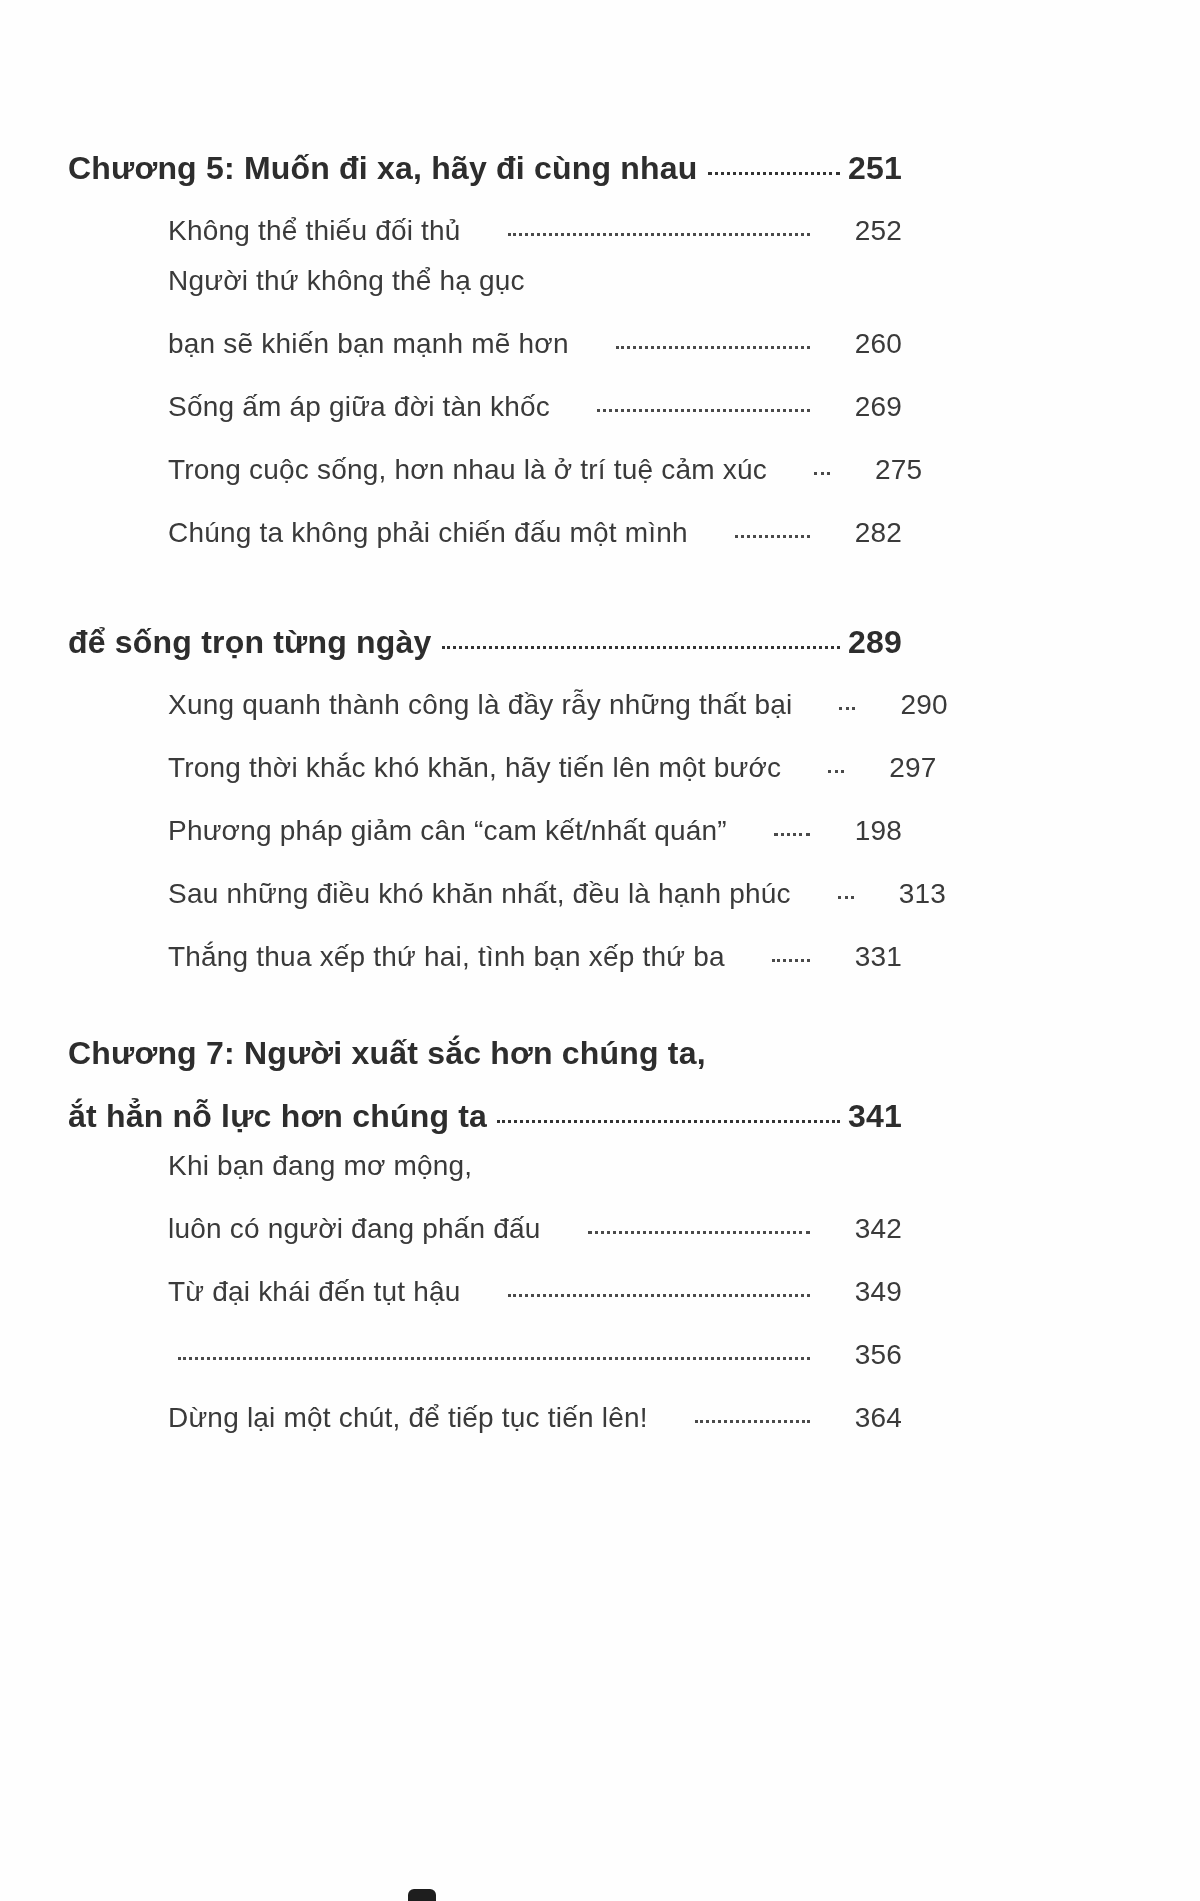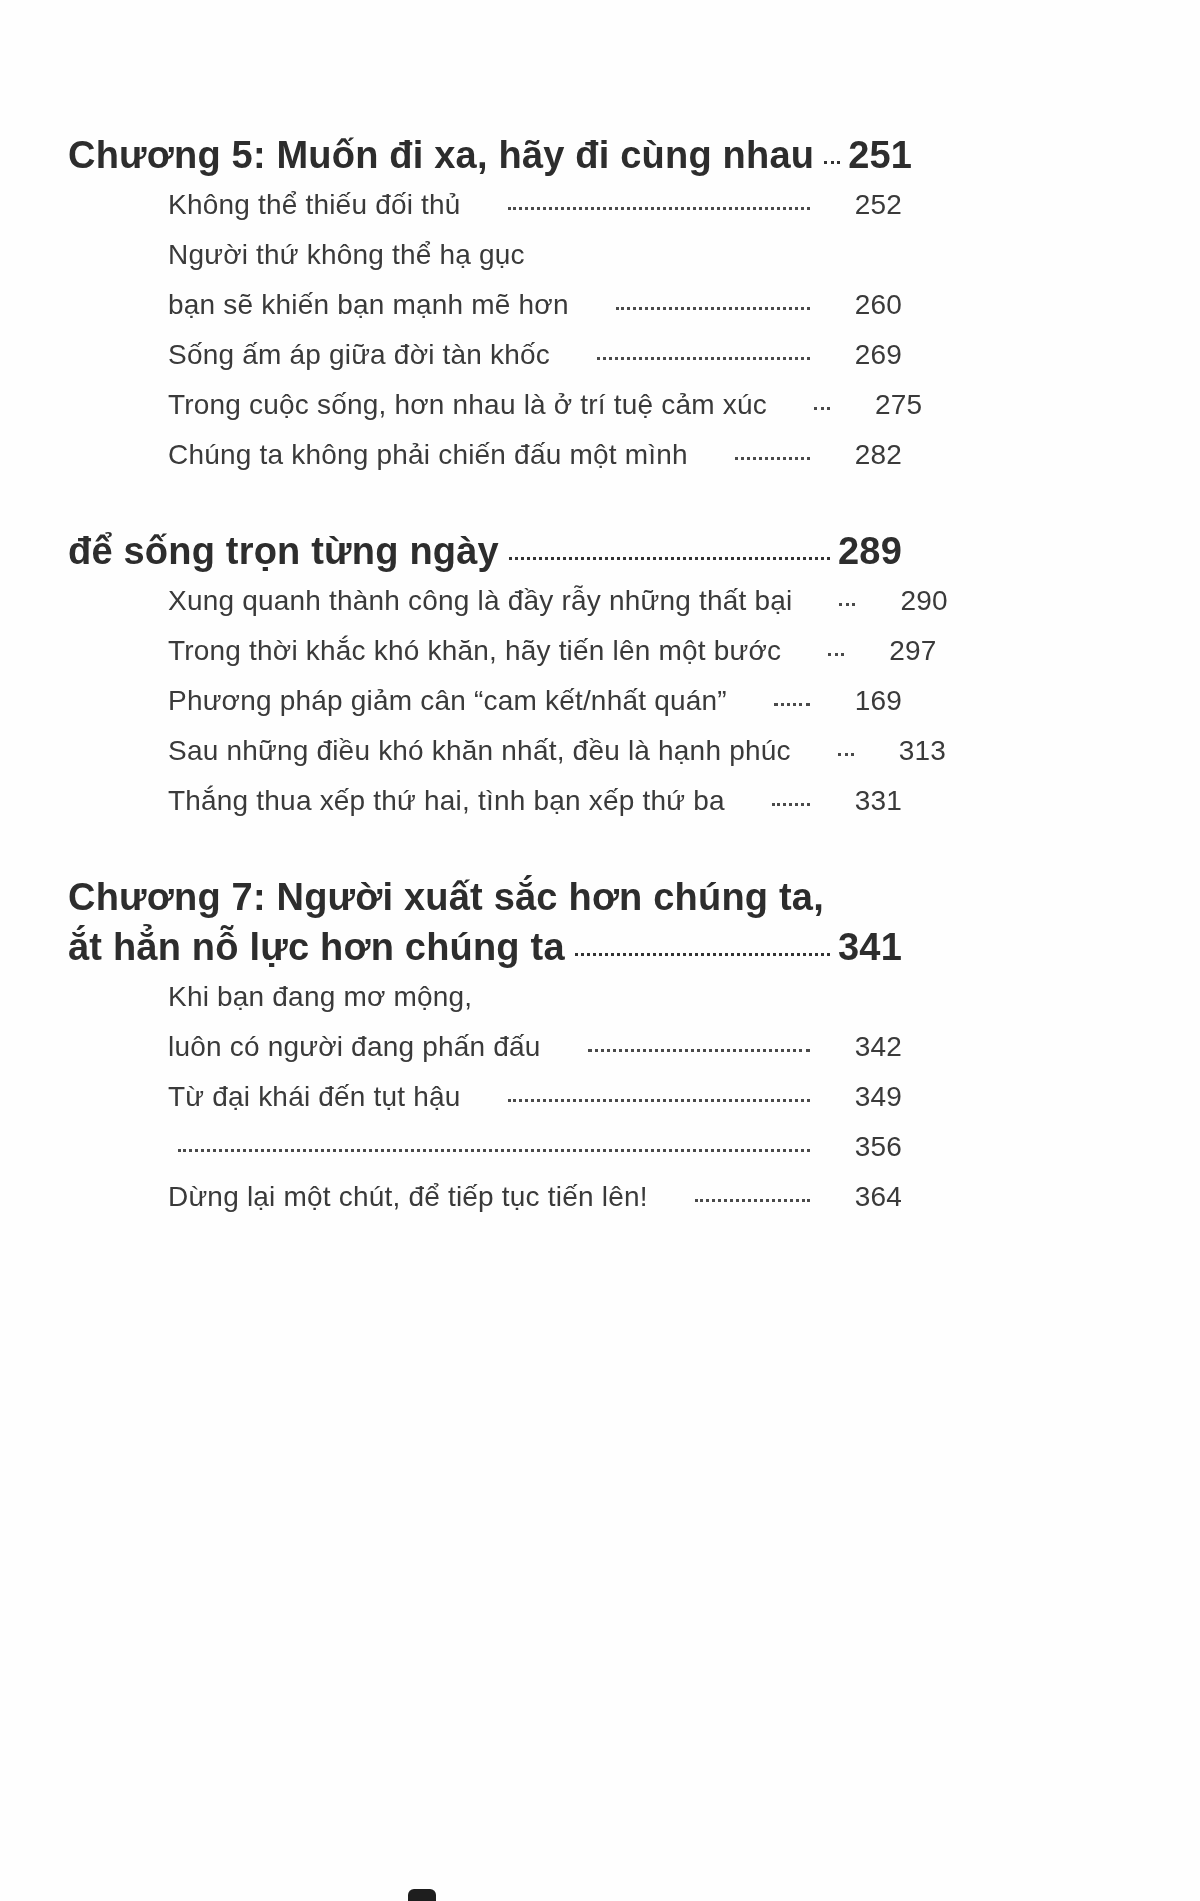--- a/index.html
+++ b/index.html
@@ -35,21 +35,21 @@
     display: flex;
     align-items: baseline;
     line-height: 50px;
     font-size: 28px;
     color: #3a3a3a;
     letter-spacing: 0.2px;
   }
 
   .row.heading {
     font-weight: bold;
-    font-size: 38px;
+    font-size: 32px;
     color: #2d2d2d;
   }
 
   .row.entry {
     padding-left: 100px;
     gap: 37px;
   }
 
   .title {
     flex: 0 0 auto;
@@ -64,20 +64,21 @@
     transform: translateY(-4px);
   }
 
   .row.heading .leader {
     border-bottom: 3px dotted #333333;
   }
 
   .page-num {
     flex: 0 0 auto;
     white-space: nowrap;
+    margin-top: 13px;
   }
 
   .bottom-mark {
     position: absolute;
     left: 408px;
     top: 1889px;
     width: 28px;
     height: 12px;
     background: #1e1e1e;
     border-radius: 6px 6px 0 0;
@@ -135,21 +136,21 @@
           <span class="page-num">290</span>
         </div>
         <div class="row entry">
           <span class="title">Trong thời khắc khó khăn, hãy tiến lên một bước</span>
           <span class="leader"></span>
           <span class="page-num">297</span>
         </div>
         <div class="row entry">
           <span class="title">Phương pháp giảm cân “cam kết/nhất quán”</span>
           <span class="leader"></span>
-          <span class="page-num">169</span>
+          <span class="page-num">198</span>
         </div>
         <div class="row entry">
           <span class="title">Sau những điều khó khăn nhất, đều là hạnh phúc</span>
           <span class="leader"></span>
           <span class="page-num">313</span>
         </div>
         <div class="row entry">
           <span class="title">Thắng thua xếp thứ hai, tình bạn xếp thứ ba</span>
           <span class="leader"></span>
           <span class="page-num">331</span>

